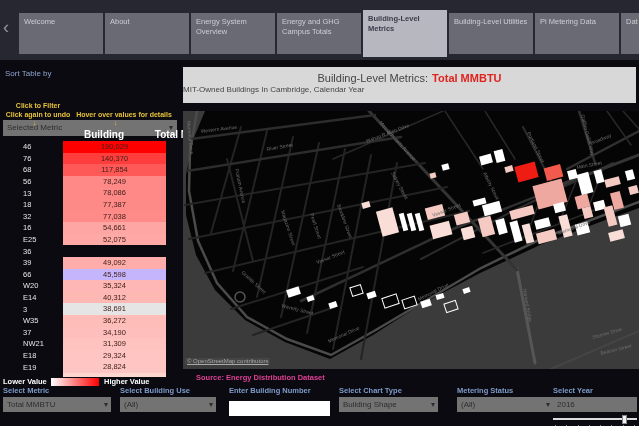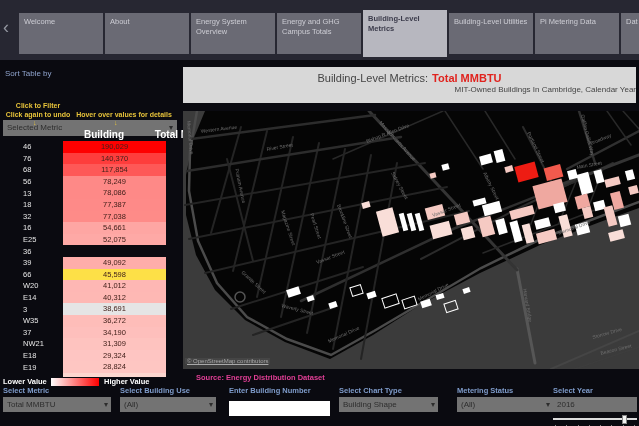--- a/index.html
+++ b/index.html
@@ -34,21 +34,21 @@
   .partial{margin-left:63px;width:103px;height:4px;background:#fcd6cf;}
   .leg{position:absolute;font-size:7.5px;font-weight:bold;color:#ffffff;}
   .leg-low{left:3px;top:377px;}
   .leg-bar{position:absolute;left:51px;top:378px;width:48px;height:8px;
            background:linear-gradient(to right,#ffffff,#fe0000);}
   .leg-high{left:104px;top:377px;}
   
   .banner{position:absolute;left:183px;top:67px;width:453px;height:36px;background:#d8d8d8;}
   .banner-line1{margin-top:5px;display:flex;justify-content:center;gap:4px;font-size:11px;color:#444444;}
   .banner-line1 .metric{color:#e0231e;font-weight:bold;}
-  .banner-line2{text-align:right;font-size:8px;color:#444444;margin-top:1px;}
+  .banner-line2{text-align:left;font-size:8px;color:#444444;margin-top:1px;}
   
   .map{position:absolute;left:183px;top:111px;width:456px;height:258px;background:#050505;cursor:grab;}
   .map svg{display:block;}
   .attrib{position:absolute;left:2px;bottom:5px;font-size:6px;color:#a8a8a8;
           background:rgba(90,90,90,.35);padding:0 2px;text-decoration:underline;cursor:pointer;}
   .source{position:absolute;left:196px;top:373px;font-size:7.5px;font-weight:bold;color:#e23f96;}
   
   .filters{position:absolute;left:0;top:386px;width:639px;height:40px;}
   .filter{position:absolute;top:0;}
   .filter:nth-child(1){left:3px;width:108px;}
@@ -144,25 +144,25 @@
       <div class="trow">
         <div class="bnum">36</div>
         <div class="tval" style="background: rgb(254, 170, 167); margin-top: 32px;">51,721</div>
       </div>
       <div class="trow">
         <div class="bnum">39</div>
         <div class="tval" style="background: rgb(254, 173, 170);">49,092</div>
       </div>
       <div class="trow">
         <div class="bnum">66</div>
-        <div class="tval" style="background: #fde047;">45,598</div>
+        <div class="tval" style="background: #c4b5fd;">45,598</div>
       </div>
       <div class="trow">
         <div class="bnum">W20</div>
-        <div class="tval" style="background: rgb(254, 183, 180);">41,012</div>
+        <div class="tval" style="background: rgb(254, 183, 180);">35,324</div>
       </div>
       <div class="trow">
         <div class="bnum">E14</div>
         <div class="tval" style="background: rgb(254, 184, 180);">40,312</div>
       </div>
       <div class="trow">
         <div class="bnum">3</div>
         <div class="tval" style="background: #e5e5e5; text-align: center;">38,691</div>
       </div>
       <div class="trow">

